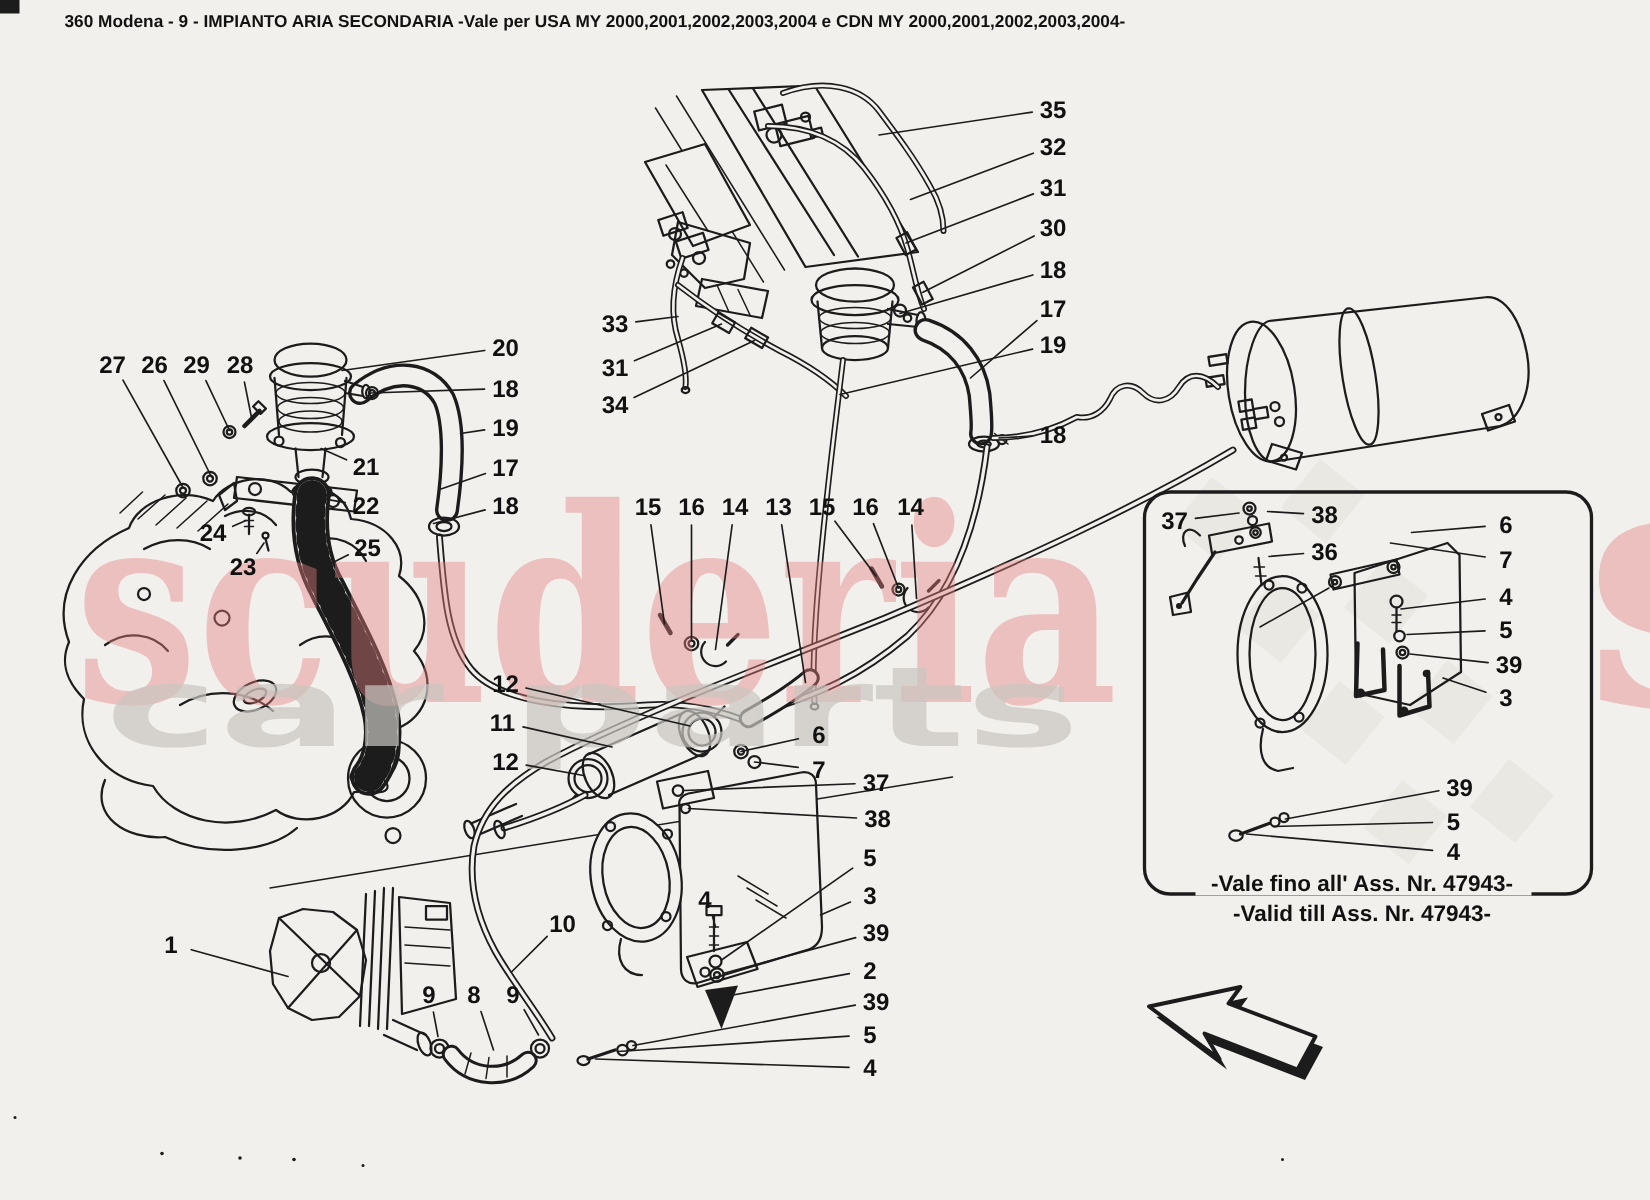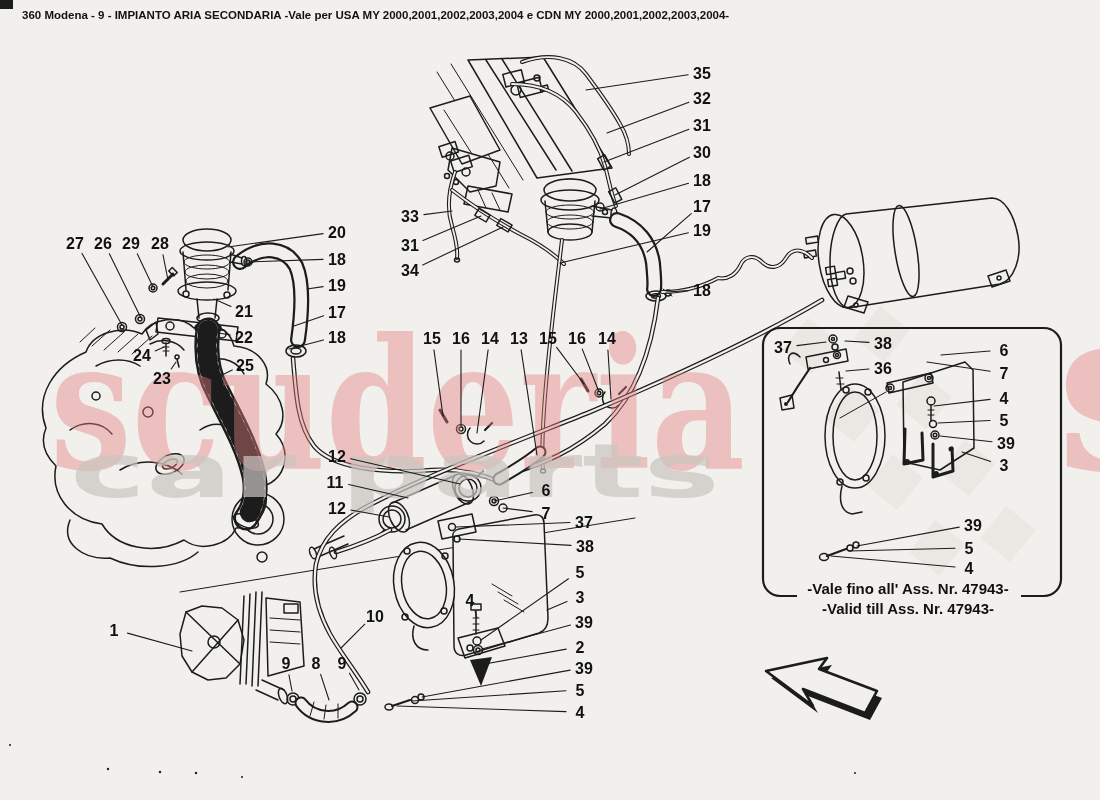--- a/index.html
+++ b/index.html
@@ -1,18 +1,18 @@
 <!DOCTYPE html>
 <html><head>
 <meta charset="utf-8">
 <style>
   html,body{margin:0;padding:0;}
   .stage{position:relative;width:1100px;height:800px;background:#f2f0ec;overflow:hidden;
          font-family:"Liberation Sans",sans-serif;}
-  .page-title{position:absolute;left:22px;top:9px;width:760px;
+  .page-title{position:absolute;left:43px;top:9px;width:760px;
 
         font:bold 11.5px "Liberation Sans",sans-serif;color:#121212;letter-spacing:0;}
   svg{position:absolute;left:0;top:0;}
   svg path,svg line,svg circle,svg ellipse,svg polygon,svg polyline,svg rect{
         stroke:#1c1c1c;fill:none;stroke-width:1.5;stroke-linecap:round;stroke-linejoin:round;}
   .fillbg{fill:#f2f0ec;}
   .solid{fill:#1c1c1c;stroke:none;}
   .thin{stroke-width:1;}
   .w2{stroke-width:2.2;}
   .w3{stroke-width:3;}

